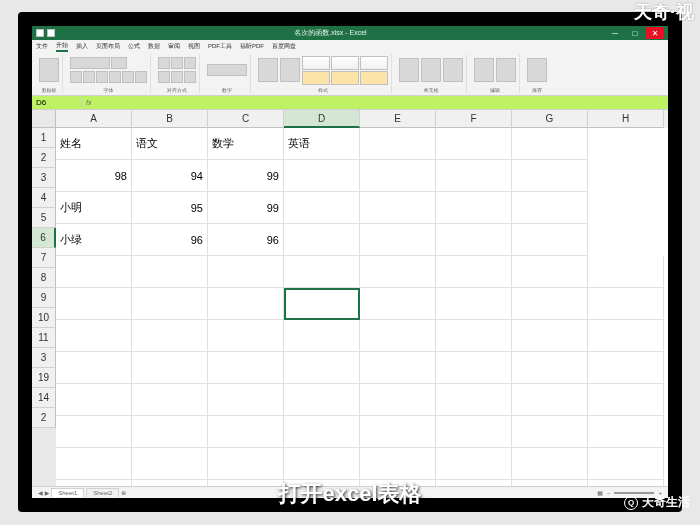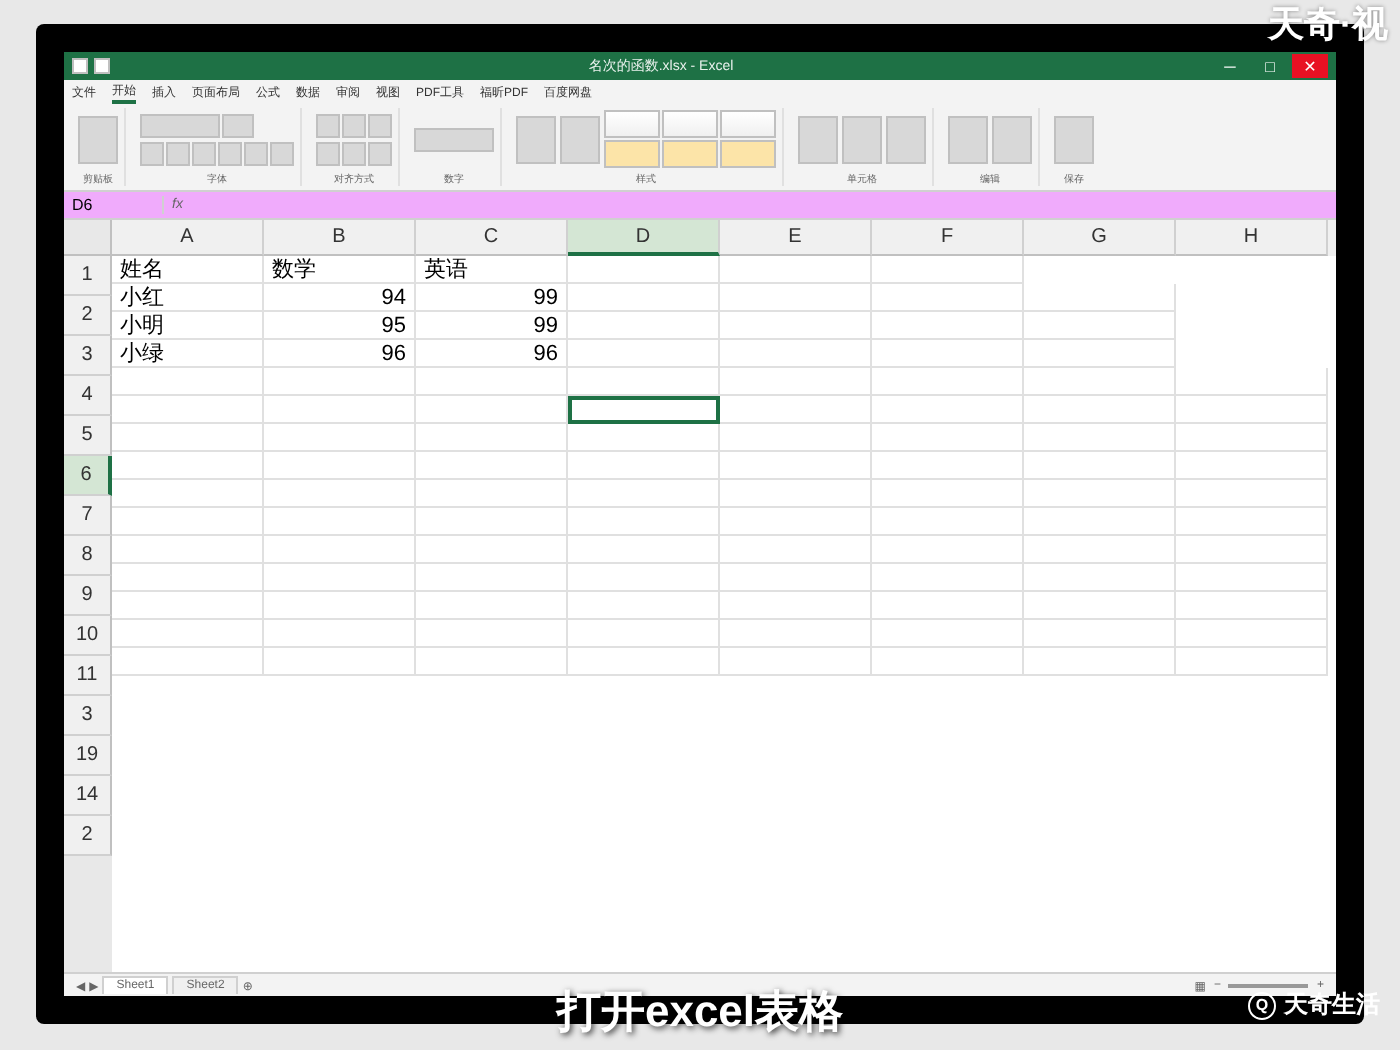--- a/index.html
+++ b/index.html
@@ -14,44 +14,44 @@
 .menubar { height: 12px; background: #f3f3f3; display: flex; align-items: center; padding: 0 4px; gap: 8px; font-size: 6px; color: #333; }
 .ribbon { height: 44px; background: #f3f3f3; border-bottom: 1px solid #d0d0d0; display: flex; padding: 2px 4px; gap: 4px; overflow: hidden; }
 .rgroup { display: flex; flex-direction: column; align-items: center; padding: 0 3px; border-right: 1px solid #e0e0e0; }
 .rgroup:last-child { border-right: none; }
 .rcontent { display: flex; gap: 2px; flex: 1; align-items: center; }
 .ricn { width: 12px; height: 12px; background: #d8d8d8; border: 1px solid #c0c0c0; }
 .ricn.lg { width: 20px; height: 24px; }
 .rlbl { font-size: 5px; color: #666; margin-top: 1px; }
 .cellstyle { width: 28px; height: 14px; background: linear-gradient(#fff,#f0f0f0); border: 1px solid #c0c0c0; font-size: 5px; }
 .cellstyle.hl { background: #fce4a8; }
-.namebox-row { height: 14px; background: #f0abfc; border-bottom: 1px solid #d0d0d0; display: flex; align-items: center; }
+.namebox-row { height: 14px; background: #bef264; border-bottom: 1px solid #d0d0d0; display: flex; align-items: center; }
 .namebox { width: 50px; border-right: 1px solid #d0d0d0; padding: 0 4px; font-size: 8px; }
 .fxbar { flex: 1; padding: 0 4px; display: flex; align-items: center; gap: 6px; }
 .fxicn { font-style: italic; font-size: 7px; color: #666; }
 .grid-area { flex: 1; display: flex; overflow: hidden; background: #fff; }
 .rowhdrs { width: 24px; background: #e8e8e8; }
 .corner { height: 18px; background: #e8e8e8; border-right: 1px solid #c0c0c0; border-bottom: 1px solid #c0c0c0; }
 .rowhdr { height: 20px; border-bottom: 1px solid #d0d0d0; border-right: 1px solid #c0c0c0; display: flex; align-items: center; justify-content: center; font-size: 10px; color: #333; background: #f0f0f0; }
 .cols-grid { flex: 1; }
 .colhdrs { height: 18px; display: flex; background: #f0f0f0; }
 .colhdr { width: 76px; border-right: 1px solid #d0d0d0; border-bottom: 1px solid #c0c0c0; display: flex; align-items: center; justify-content: center; font-size: 10px; color: #333; background: #f0f0f0; }
 .colhdr.sel { background: #d4e6d4; border-bottom: 2px solid #1e7145; }
-.datarow { height: 14px; display: flex; }
+.datarow { height: 32px; display: flex; }
 .cell { width: 76px; border-right: 1px solid #e0e0e0; border-bottom: 1px solid #e0e0e0; padding: 0 4px; display: flex; align-items: center; font-size: 11px; color: #000; }
 .cell.num { justify-content: flex-end; }
 .cell.active { border: 2px solid #1e7145; background: #fff; }
 .rowhdr.sel { background: #d4e6d4; border-right: 2px solid #1e7145; }
 .statusbar { height: 12px; background: #f3f3f3; border-top: 1px solid #d0d0d0; display: flex; align-items: center; justify-content: space-between; padding: 0 6px; font-size: 6px; color: #666; }
 .tabs { display: flex; gap: 2px; align-items: center; }
 .tab { padding: 1px 6px; background: #fff; border: 1px solid #d0d0d0; border-bottom: none; font-size: 6px; }
 .watermark-tr { position: absolute; top: 0; right: 6px; color: #fff; font-size: 18px; font-weight: bold; text-shadow: 0 0 2px rgba(0,0,0,0.4); z-index: 20; }
 .watermark-br { position: absolute; bottom: 14px; right: 10px; color: #fff; font-size: 12px; font-weight: bold; display: flex; align-items: center; gap: 4px; z-index: 20; }
 .wmicn { width: 14px; height: 14px; border: 1.5px solid #fff; border-radius: 50%; display: flex; align-items: center; justify-content: center; font-size: 8px; }
-.caption { position: absolute; bottom: 4px; left: 50%; transform: translateX(-50%); color: #fff; font-size: 22px; font-weight: bold; text-shadow: 1px 1px 3px rgba(0,0,0,0.8); z-index: 20; }
+.caption { position: absolute; bottom: 16px; left: 50%; transform: translateX(-50%); color: #fff; font-size: 22px; font-weight: bold; text-shadow: 1px 1px 3px rgba(0,0,0,0.8); z-index: 20; }
 </style>
 </head>
 <body>
 
 <div class="watermark-tr">天奇·视</div>
 <div class="watermark-br">
   <span class="wmicn">Q</span>
   <span>天奇生活</span>
 </div>
 <div class="caption">打开excel表格</div>
@@ -212,28 +212,29 @@
             <div class="colhdr">C</div>
             <div class="colhdr sel">D</div>
             <div class="colhdr">E</div>
             <div class="colhdr">F</div>
             <div class="colhdr">G</div>
             <div class="colhdr">H</div>
           </div>
       <div id="rows-container">
             <div class="datarow">
               <div class="cell">姓名</div>
+              <div class="cell">语文</div>
               <div class="cell">数学</div>
               <div class="cell">英语</div>
               <div class="cell"></div>
               <div class="cell"></div>
               <div class="cell"></div>
             </div>
             <div class="datarow">
-              <div class="cell">小红</div>
+              <div class="cell num">98</div>
               <div class="cell num">94</div>
               <div class="cell num">99</div>
               <div class="cell"></div>
               <div class="cell"></div>
               <div class="cell"></div>
               <div class="cell"></div>
             </div>
             <div class="datarow">
               <div class="cell">小明</div>
               <div class="cell num">95</div>

